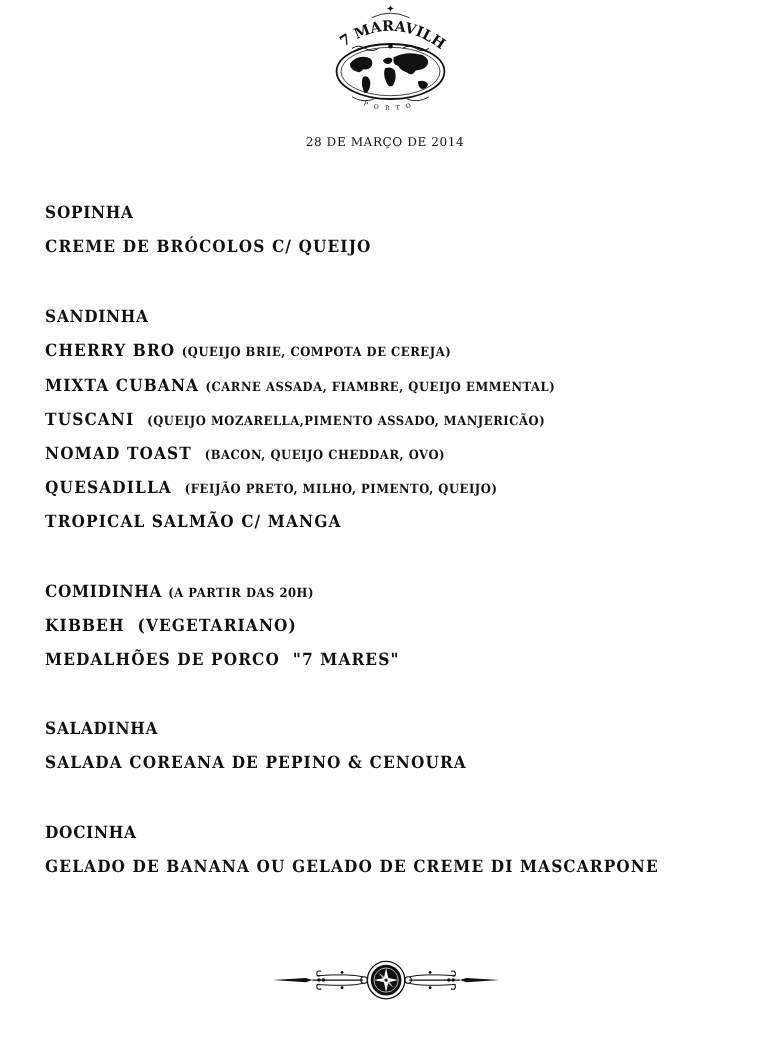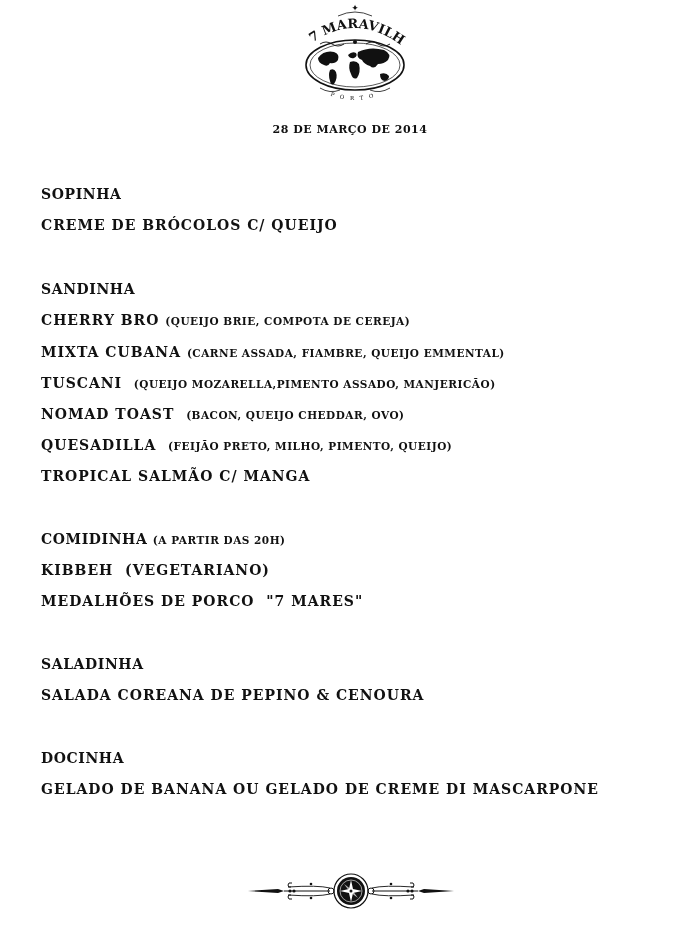--- a/index.html
+++ b/index.html
@@ -1,20 +1,20 @@
 <!DOCTYPE html>
 <html><head>
 <meta charset="utf-8">
 <style>
   html, body { margin: 0; padding: 0; background: #ffffff; }
   body { width: 700px; height: 952px; position: relative; overflow: hidden;
          font-family: "DejaVu Serif", "Liberation Serif", serif; color: #111; }
   .logo { position: absolute; left: 300px; top: 0; width: 110px; height: 112px; }
   .date { position: absolute; left: 0; width: 700px; top: 123px; text-align: center;
-          font-size: 11px; font-weight: bold; letter-spacing: 0.5px; }
+          font-size: 11px; font-weight: normal; letter-spacing: 0.5px; }
   .menu { position: absolute; left: 41px; top: 0; width: 640px; }
   .line { position: absolute; left: 0; white-space: nowrap; font-weight: bold;
           font-size: 14px; letter-spacing: 1px; transform: scaleY(1.1); transform-origin: left center; }
   .line.heading { font-size: 14px; font-weight: 900; letter-spacing: 0.6px; }
   .line .note { font-size: 10.5px; letter-spacing: 0.5px; }
   .divider { position: absolute; left: 248px; top: 872px; width: 206px; height: 38px; }
 </style>
 </head>
 <body>
 

